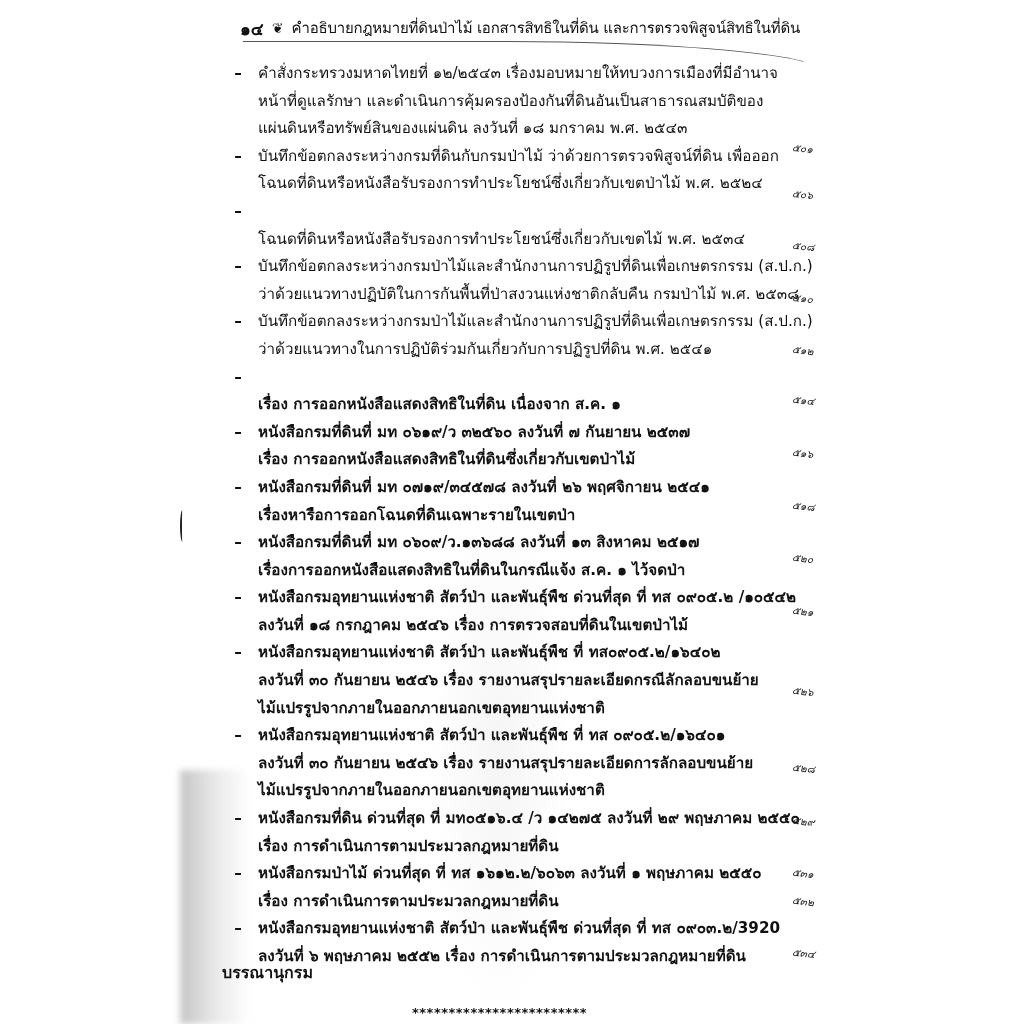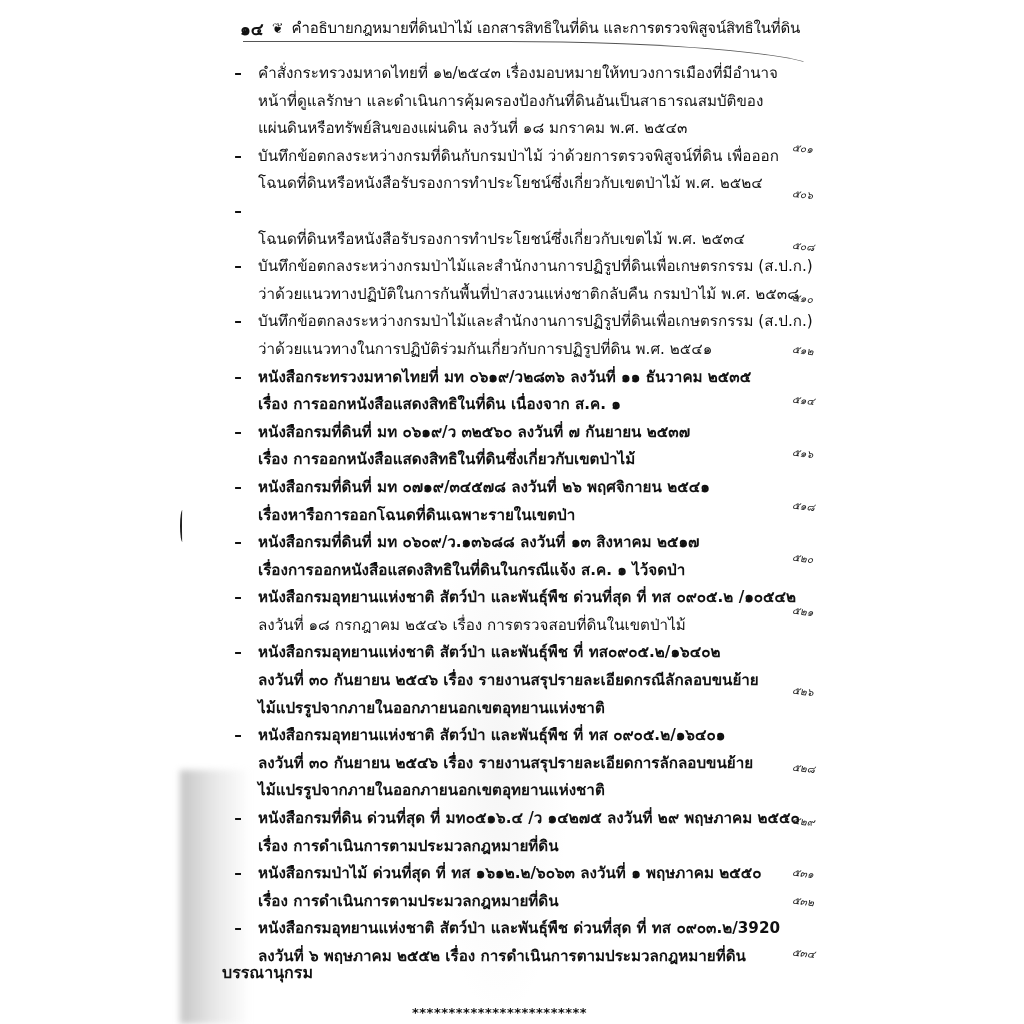--- a/index.html
+++ b/index.html
@@ -96,38 +96,38 @@
     </div>
     <div class="entry">
       <div class="line first"><span class="dash">–</span><span class="lead">บันทึกข้อตกลงระหว่างกรมป่าไม้และสำนักงานการปฏิรูปที่ดินเพื่อเกษตรกรรม (ส.ป.ก.)</span></div>
       <div class="line"><span class="lead">ว่าด้วยแนวทางปฏิบัติในการกันพื้นที่ป่าสงวนแห่งชาติกลับคืน กรมป่าไม้ พ.ศ. ๒๕๓๘</span></div>
     </div>
     <div class="entry">
       <div class="line first"><span class="dash">–</span><span class="lead">บันทึกข้อตกลงระหว่างกรมป่าไม้และสำนักงานการปฏิรูปที่ดินเพื่อเกษตรกรรม (ส.ป.ก.)</span></div>
       <div class="line"><span class="lead">ว่าด้วยแนวทางในการปฏิบัติร่วมกันเกี่ยวกับการปฏิรูปที่ดิน พ.ศ. ๒๕๔๑</span></div>
     </div>
     <div class="entry bold">
-      <div class="line first"><span class="dash">–</span><span class="lead" style="font-weight: bold;">หนังสือกระทรวงมหาดไทยที่ มท ๐๖๑๙/ว๒๘๓๖ ลงวันที่ ๑๑ ธันวาคม ๒๕๓๕</span></div>
+      <div class="line first"><span class="dash">–</span></div>
       <div class="line"><span class="lead" style="font-weight: bold;">เรื่อง การออกหนังสือแสดงสิทธิในที่ดิน เนื่องจาก ส.ค. ๑</span></div>
     </div>
     <div class="entry bold">
       <div class="line first"><span class="dash">–</span><span class="lead" style="font-weight: bold; text-align: center;">หนังสือกรมที่ดินที่ มท ๐๖๑๙/ว ๓๒๕๖๐ ลงวันที่ ๗ กันยายน ๒๕๓๗</span></div>
       <div class="line"><span class="lead" style="font-weight: bold; text-align: right;">เรื่อง การออกหนังสือแสดงสิทธิในที่ดินซึ่งเกี่ยวกับเขตป่าไม้</span></div>
     </div>
     <div class="entry bold">
       <div class="line first"><span class="dash">–</span><span class="lead" style="font-weight: bold;">หนังสือกรมที่ดินที่ มท ๐๗๑๙/๓๔๕๗๘ ลงวันที่ ๒๖ พฤศจิกายน ๒๕๔๑</span></div>
       <div class="line"><span class="lead" style="font-weight: bold;">เรื่องหารือการออกโฉนดที่ดินเฉพาะรายในเขตป่า</span></div>
     </div>
     <div class="entry bold">
       <div class="line first"><span class="dash">–</span><span class="lead" style="font-weight: bold;">หนังสือกรมที่ดินที่ มท ๐๖๐๙/ว.๑๓๖๘๘ ลงวันที่ ๑๓ สิงหาคม ๒๕๑๗</span></div>
       <div class="line"><span class="lead" style="font-weight: bold;">เรื่องการออกหนังสือแสดงสิทธิในที่ดินในกรณีแจ้ง ส.ค. ๑ ไว้จดป่า</span></div>
     </div>
     <div class="entry bold">
       <div class="line first"><span class="dash">–</span><span class="lead" style="font-weight: bold;">หนังสือกรมอุทยานแห่งชาติ สัตว์ป่า และพันธุ์พืช ด่วนที่สุด ที่ ทส ๐๙๐๕.๒ /๑๐๕๔๒</span></div>
-      <div class="line"><span class="lead" style="font-weight: normal;">ลงวันที่ ๑๘ กรกฎาคม ๒๕๔๖ เรื่อง การตรวจสอบที่ดินในเขตป่าไม้</span></div>
+      <div class="line"><span class="lead" style="font-weight: bold;">ลงวันที่ ๑๘ กรกฎาคม ๒๕๔๖ เรื่อง การตรวจสอบที่ดินในเขตป่าไม้</span></div>
     </div>
     <div class="entry bold">
       <div class="line first"><span class="dash">–</span><span class="lead" style="font-weight: bold;">หนังสือกรมอุทยานแห่งชาติ สัตว์ป่า และพันธุ์พืช ที่ ทส๐๙๐๕.๒/๑๖๔๐๒</span></div>
       <div class="line"><span class="lead" style="font-weight: bold;">ลงวันที่ ๓๐ กันยายน ๒๕๔๖ เรื่อง รายงานสรุปรายละเอียดกรณีลักลอบขนย้าย</span></div>
       <div class="line"><span class="lead" style="font-weight: bold;">ไม้แปรรูปจากภายในออกภายนอกเขตอุทยานแห่งชาติ</span></div>
     </div>
     <div class="entry bold">
       <div class="line first"><span class="dash">–</span><span class="lead" style="font-weight: bold;">หนังสือกรมอุทยานแห่งชาติ สัตว์ป่า และพันธุ์พืช ที่ ทส ๐๙๐๕.๒/๑๖๔๐๑</span></div>
       <div class="line"><span class="lead" style="font-weight: bold;">ลงวันที่ ๓๐ กันยายน ๒๕๔๖ เรื่อง รายงานสรุปรายละเอียดการลักลอบขนย้าย</span></div>
       <div class="line"><span class="lead" style="font-weight: bold;">ไม้แปรรูปจากภายในออกภายนอกเขตอุทยานแห่งชาติ</span></div>

